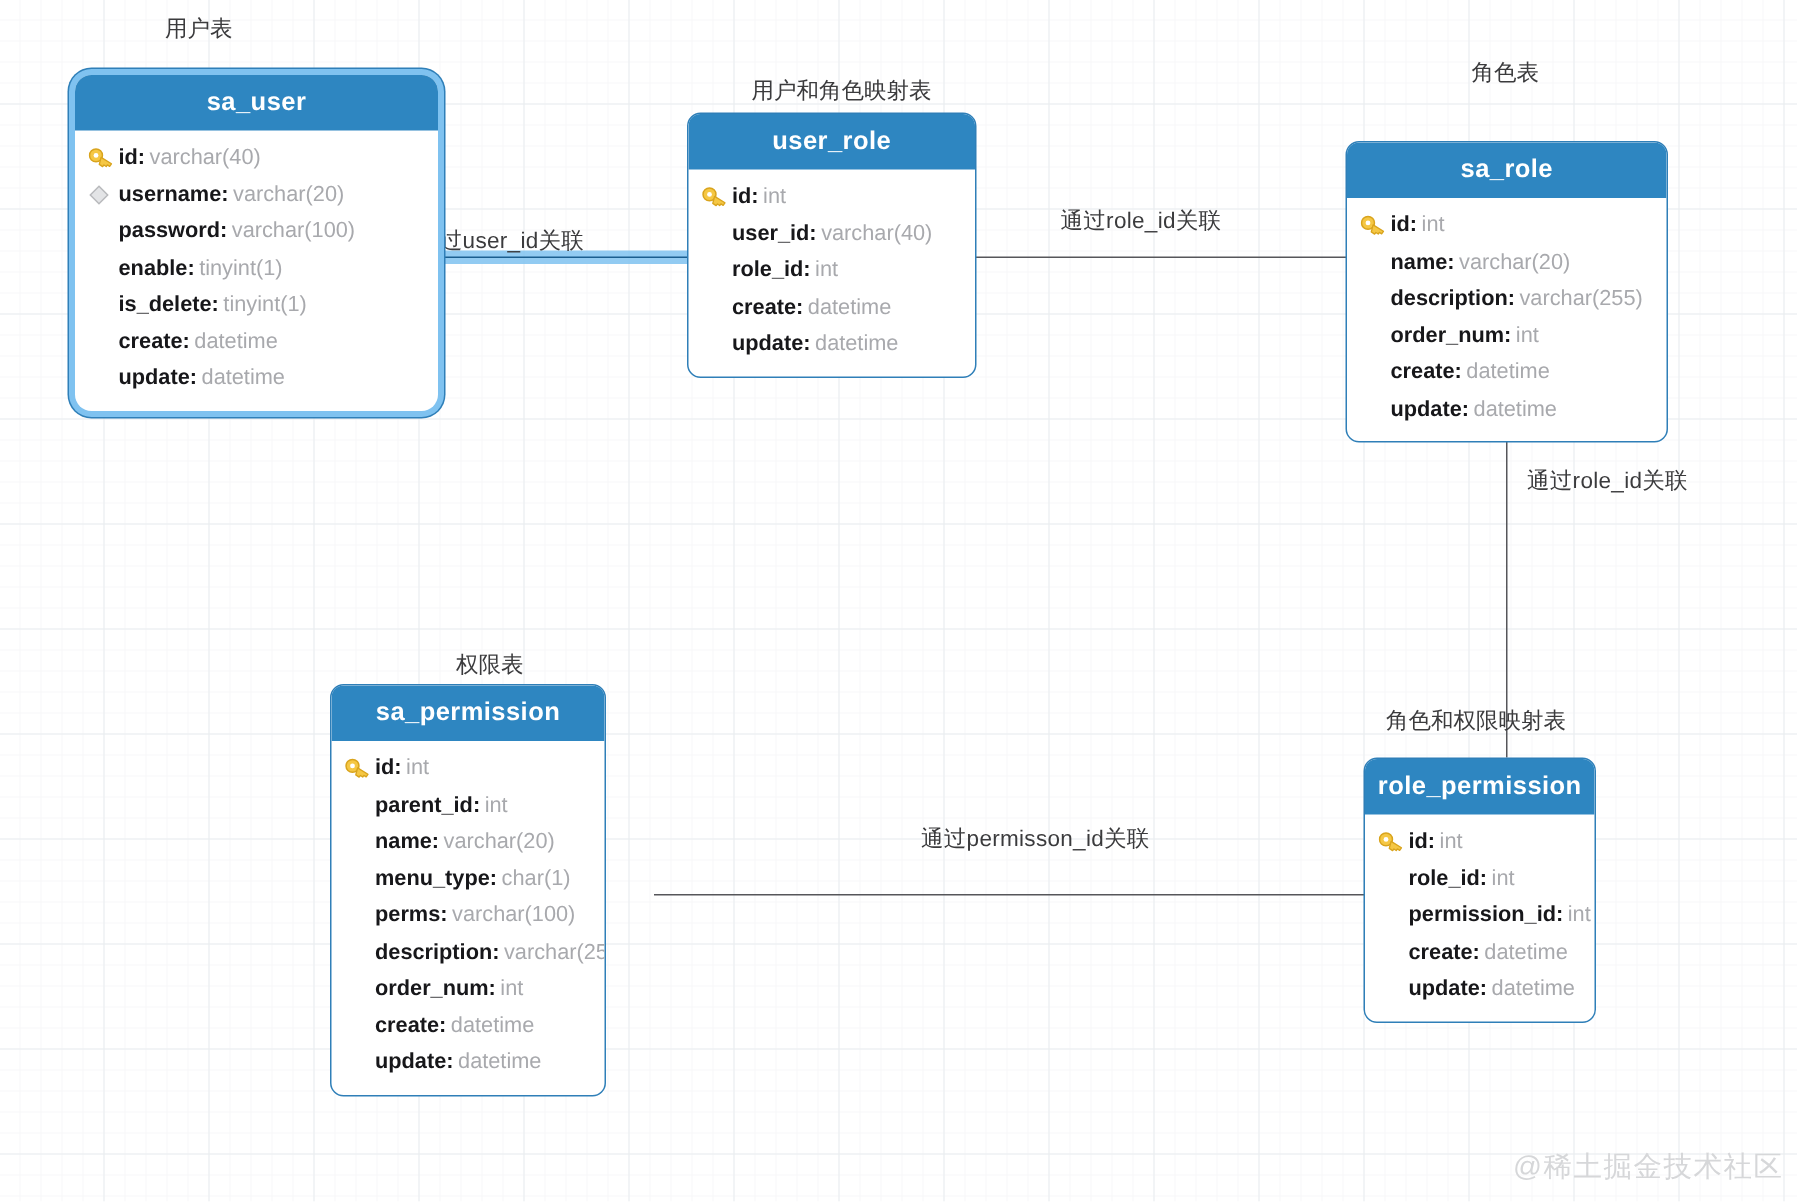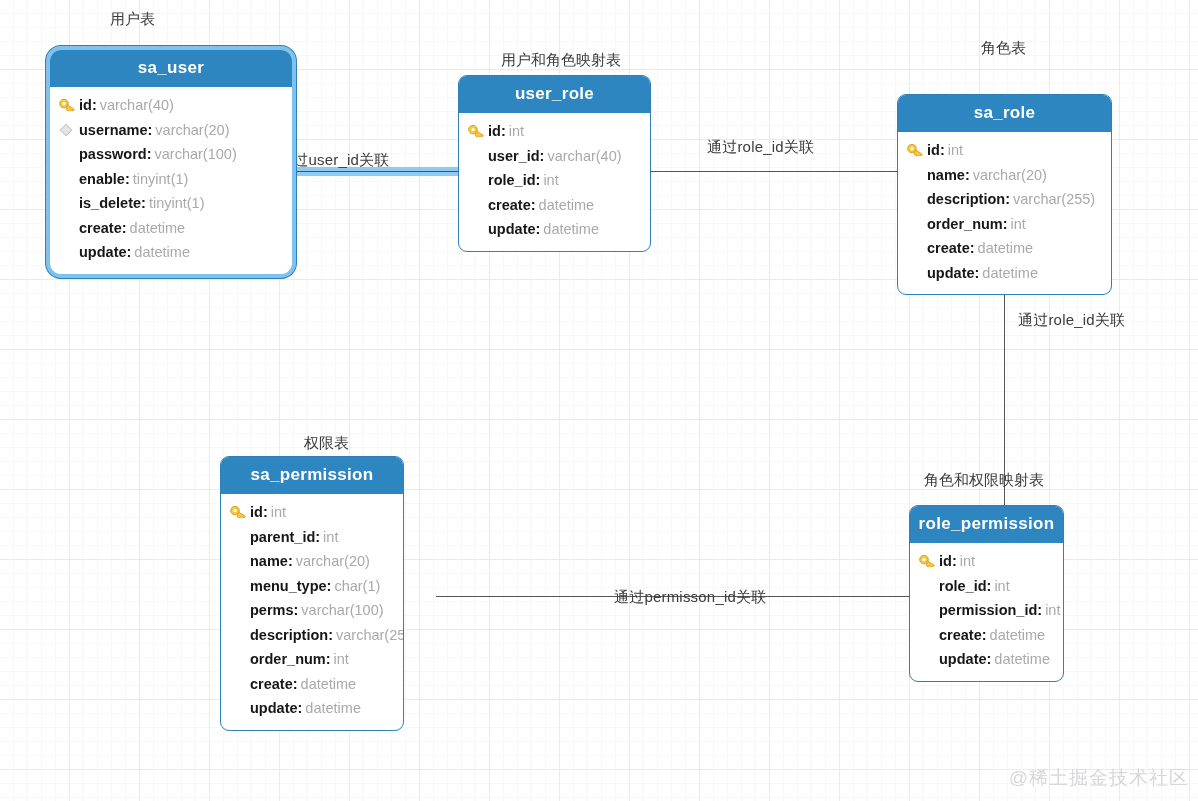--- a/index.html
+++ b/index.html
@@ -105,21 +105,21 @@
   <div class="conn h sel" style="left:252px;top:171px;width:208px;"></div>
   <div class="conn-label" style="left:278px;top:138px;margin-top:13px;">通过user_id关联</div>
 
   <div class="conn h" style="left:632px;top:171px;width:266px;"></div>
   <div class="conn-label" style="left:707px;top:138px;">通过role_id关联</div>
 
   <div class="conn v" style="left:1004px;top:261px;height:244px;"></div>
   <div class="conn-label" style="left:1018px;top:311px;">通过role_id关联</div>
 
   <div class="conn h" style="left:436px;top:596px;width:474px;"></div>
-  <div class="conn-label" style="left:614px;top:588px;">通过permisson_id关联</div>
+  <div class="conn-label" style="left:614px;top:550px;">通过permisson_id关联</div>
 
   <div class="caption" style="left:110px;top:10px;text-align:right;">用户表</div>
   <div class="caption" style="left:474px;top:51px;margin-left:27px;">用户和角色映射表</div>
   <div class="caption" style="left:981px;top:39px;">角色表</div>
   <div class="caption" style="left:304px;top:434px;">权限表</div>
   <div class="caption" style="left:924px;top:471px;">角色和权限映射表</div>
 
   <div class="tbl selected" id="tbl-sa_user" style="left:50px;top:50px;width:242px;">
     <div class="tbl-head">sa_user</div>
     <div class="tbl-body">

